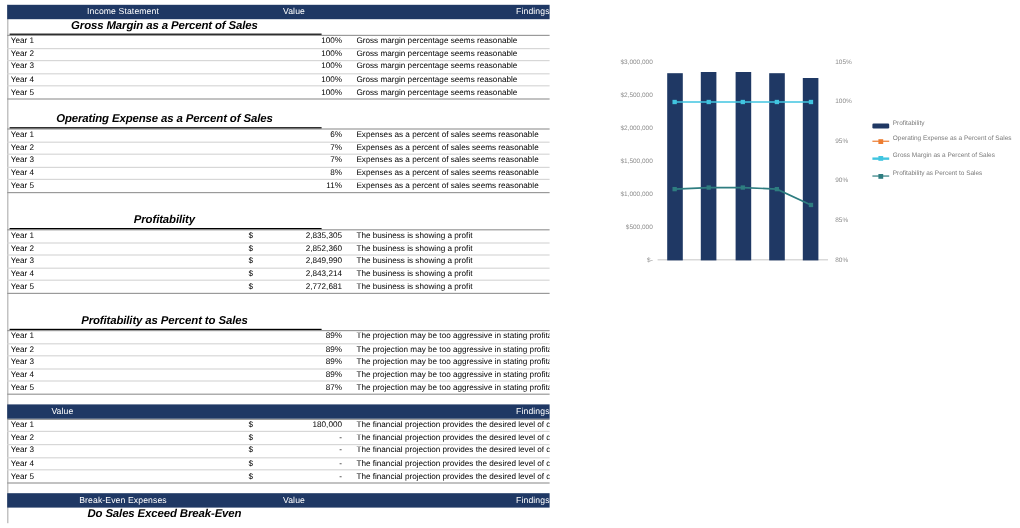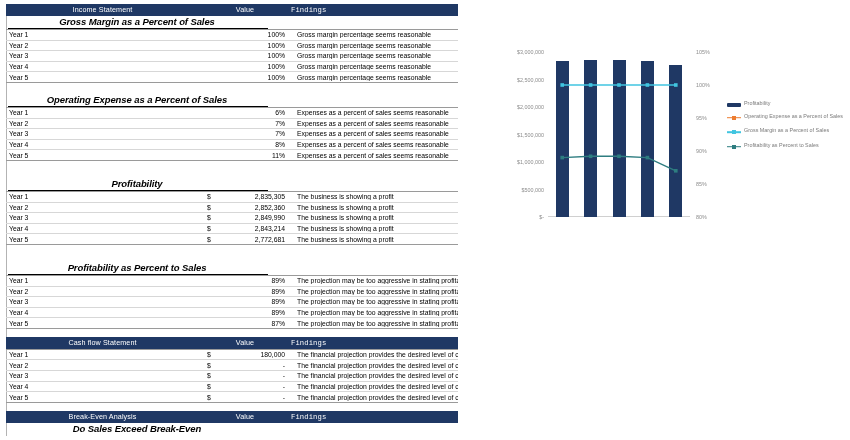--- a/index.html
+++ b/index.html
@@ -20,21 +20,21 @@
   }
   .sec { position: relative; }
   .bandrow {
     display: flex;
     background: #1F3864;
     height: 12px;
     align-items: center;
   }
   .bandrow .c-label { width: 193px; text-align: center; }
   .bandrow .c-value { width: 92px; text-align: center; }
-  .bandrow .c-find  { flex: 1;    text-align: left; font-family: Liberation Mono, monospace; }
+  .bandrow .c-find  { flex: 1;    text-align: right; }
   .bandrow span {
     color: #ffffff;
     font-size: 7.2px;
     letter-spacing: .1px;
     line-height: 12px;
     display: block;
   }
 
   .subhead {
     position: relative;
@@ -344,23 +344,20 @@
             <div class="drow">
               <div class="c-label">Year 5</div>
               <div class="c-value">87%</div>
               <div class="c-find">The projection may be too aggressive in stating profitability</div>
             </div>
           </div>
         </div>
         <div class="gap3"></div>
         <div class="sec">
           <div class="bandrow">
-            <div class="c-label">
-              <span>Cash flow Statement</span>
-            </div>
             <div class="c-value">
               <span>Value</span>
             </div>
             <div class="c-find">
               <span>Findings</span>
             </div>
           </div>
           <div class="rows">
             <div class="drow">
               <div class="c-label">Year 1</div>
@@ -386,21 +383,21 @@
               <div class="c-label">Year 5</div>
               <div class="c-value"><span class="cur">$</span>-</div>
               <div class="c-find">The financial projection provides the desired level of cash flow</div>
             </div>
           </div>
         </div>
         <div class="gap3"></div>
         <div class="sec">
           <div class="bandrow">
             <div class="c-label">
-              <span>Break-Even Analysis</span>
+              <span>Break-Even Expenses</span>
             </div>
             <div class="c-value">
               <span>Value</span>
             </div>
             <div class="c-find">
               <span>Findings</span>
             </div>
           </div>
           <div class="subhead">
             <div class="title">Do Sales Exceed Break-Even</div>

